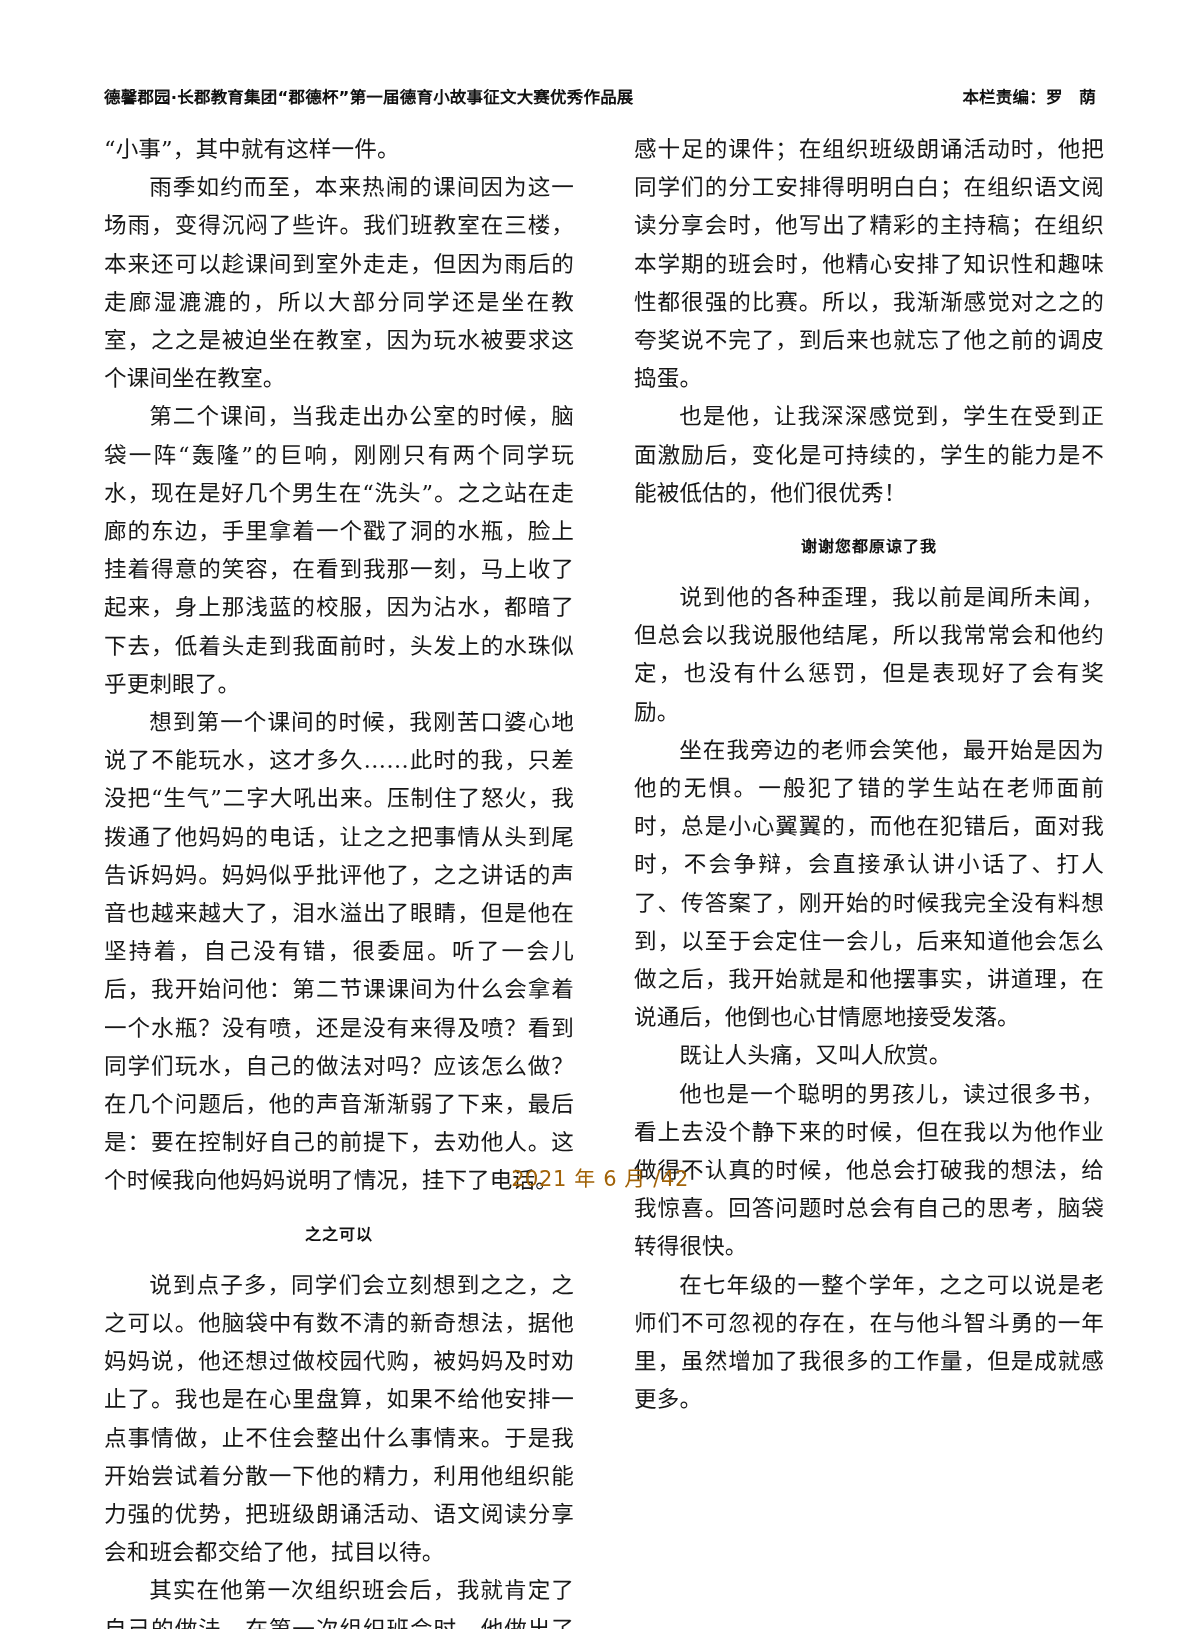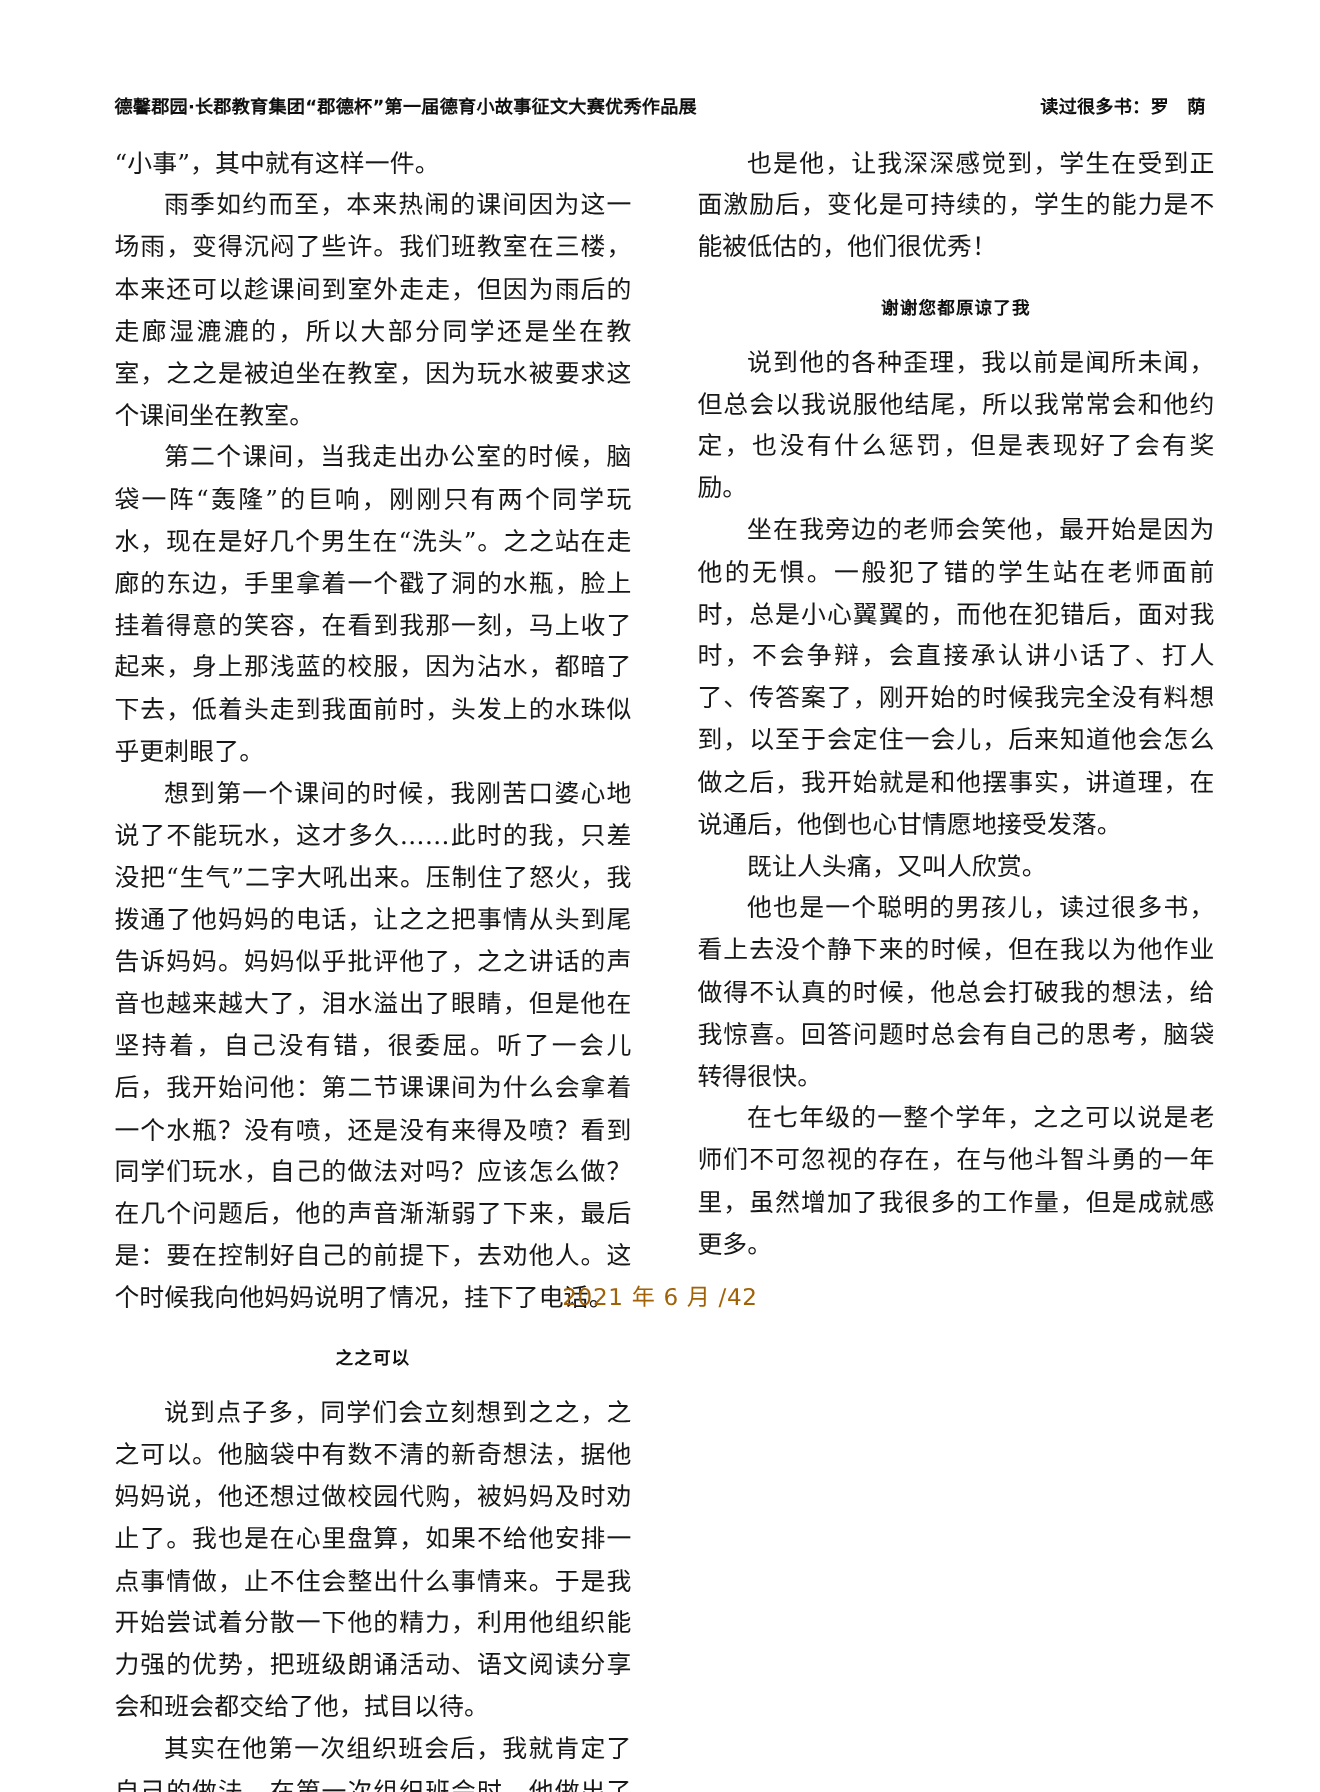--- a/index.html
+++ b/index.html
@@ -97,36 +97,37 @@
   }
   .footer .page-num { color: #a16207; }
 </style>
 </head>
 <body>
 
 <div class="page">
 
   <div class="running-head">
     <span class="rh-left">德馨郡园·长郡教育集团“郡德杯”第一届德育小故事征文大赛优秀作品展</span>
-    <span class="rh-right">读过很多书：罗　荫</span>
+    <span class="rh-right">本栏责编：罗　荫</span>
   </div>
 
   <div class="columns">
 
     <div class="col">
       <p class="para noindent">“小事”，其中就有这样一件。</p>
       <p class="para">雨季如约而至，本来热闹的课间因为这一场雨，变得沉闷了些许。我们班教室在三楼，本来还可以趁课间到室外走走，但因为雨后的走廊湿漉漉的，所以大部分同学还是坐在教室，之之是被迫坐在教室，因为玩水被要求这个课间坐在教室。</p>
       <p class="para">第二个课间，当我走出办公室的时候，脑袋一阵“轰隆”的巨响，刚刚只有两个同学玩水，现在是好几个男生在“洗头”。之之站在走廊的东边，手里拿着一个戳了洞的水瓶，脸上挂着得意的笑容，在看到我那一刻，马上收了起来，身上那浅蓝的校服，因为沾水，都暗了下去，低着头走到我面前时，头发上的水珠似乎更刺眼了。</p>
       <p class="para">想到第一个课间的时候，我刚苦口婆心地说了不能玩水，这才多久……此时的我，只差没把“生气”二字大吼出来。压制住了怒火，我拨通了他妈妈的电话，让之之把事情从头到尾告诉妈妈。妈妈似乎批评他了，之之讲话的声音也越来越大了，泪水溢出了眼睛，但是他在坚持着，自己没有错，很委屈。听了一会儿后，我开始问他：第二节课课间为什么会拿着一个水瓶？没有喷，还是没有来得及喷？看到同学们玩水，自己的做法对吗？应该怎么做？在几个问题后，他的声音渐渐弱了下来，最后是：要在控制好自己的前提下，去劝他人。这个时候我向他妈妈说明了情况，挂下了电话。</p>
       <h2 class="section-title">之之可以</h2>
       <p class="para">说到点子多，同学们会立刻想到之之，之之可以。他脑袋中有数不清的新奇想法，据他妈妈说，他还想过做校园代购，被妈妈及时劝止了。我也是在心里盘算，如果不给他安排一点事情做，止不住会整出什么事情来。于是我开始尝试着分散一下他的精力，利用他组织能力强的优势，把班级朗诵活动、语文阅读分享会和班会都交给了他，拭目以待。</p>
       <p class="para">其实在他第一次组织班会后，我就肯定了自己的做法。在第一次组织班会时，他做出了画面</p>
     </div>
 
     <div class="col">
+      <p class="para noindent">感十足的课件；在组织班级朗诵活动时，他把同学们的分工安排得明明白白；在组织语文阅读分享会时，他写出了精彩的主持稿；在组织本学期的班会时，他精心安排了知识性和趣味性都很强的比赛。所以，我渐渐感觉对之之的夸奖说不完了，到后来也就忘了他之前的调皮捣蛋。</p>
       <p class="para">也是他，让我深深感觉到，学生在受到正面激励后，变化是可持续的，学生的能力是不能被低估的，他们很优秀！</p>
       <h2 class="section-title">谢谢您都原谅了我</h2>
       <p class="para">说到他的各种歪理，我以前是闻所未闻，但总会以我说服他结尾，所以我常常会和他约定，也没有什么惩罚，但是表现好了会有奖励。</p>
       <p class="para">坐在我旁边的老师会笑他，最开始是因为他的无惧。一般犯了错的学生站在老师面前时，总是小心翼翼的，而他在犯错后，面对我时，不会争辩，会直接承认讲小话了、打人了、传答案了，刚开始的时候我完全没有料想到，以至于会定住一会儿，后来知道他会怎么做之后，我开始就是和他摆事实，讲道理，在说通后，他倒也心甘情愿地接受发落。</p>
       <p class="para">既让人头痛，又叫人欣赏。</p>
       <p class="para">他也是一个聪明的男孩儿，读过很多书，看上去没个静下来的时候，但在我以为他作业做得不认真的时候，他总会打破我的想法，给我惊喜。回答问题时总会有自己的思考，脑袋转得很快。</p>
       <p class="para">在七年级的一整个学年，之之可以说是老师们不可忽视的存在，在与他斗智斗勇的一年里，虽然增加了我很多的工作量，但是成就感更多。</p>
     </div>
 
   </div>

